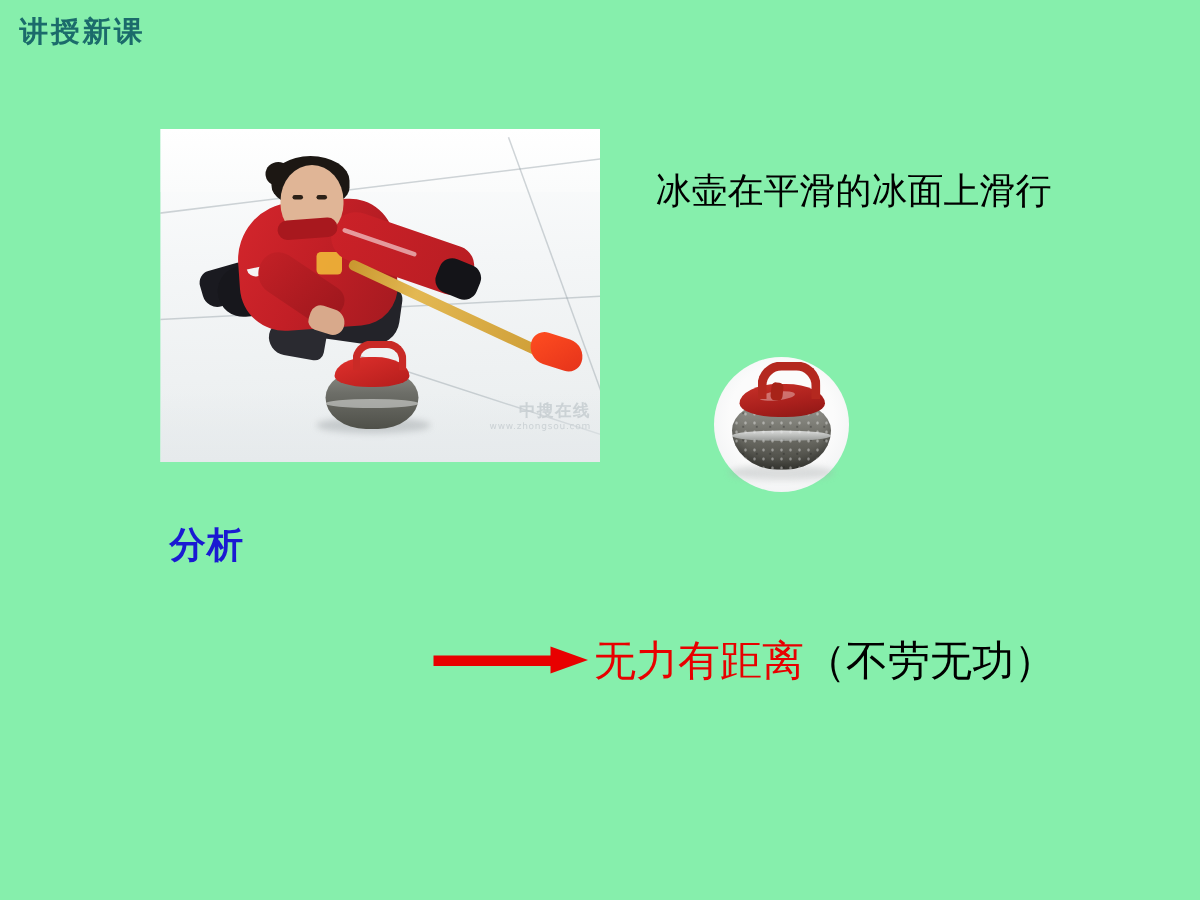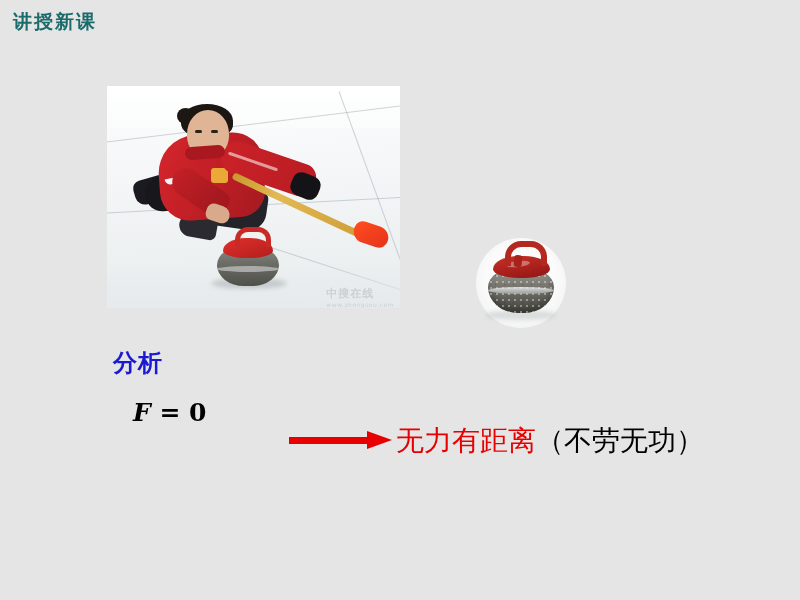--- a/index.html
+++ b/index.html
@@ -11,21 +11,21 @@
     width: 800px;
     height: 600px;
     position: relative;
     overflow: hidden;
     font-family: "DejaVu Sans", "Liberation Sans", sans-serif;
   }
 
   .slide {
     position: absolute;
     inset: 0;
-    background: #e5e5e5;
+    background: #86efac;
   }
 
   
   .section-title {
     position: absolute;
     left: 13px;
     top: 10px;
     font-size: 19px;
     font-weight: bold;
     color: #1b6b6b;
@@ -177,24 +177,24 @@
     position:absolute; left:128px; top:141px; width:26px; height:15px;
     border: 5px solid #c92a26; border-bottom:none;
     border-radius: 13px 13px 0 0; background:transparent;
   }
   .photo-stone-shadow {
     position:absolute; left:104px; top:192px; width:76px; height:11px;
     background: rgba(120,126,128,.3); border-radius:50%; filter: blur(2px);
   }
 
   .watermark {
-    position:absolute; right:6px; bottom:0;
+    position:absolute; right:6px; bottom:20px;
     font-size:11px; letter-spacing:1px; color: rgba(198,205,208,0.85);
     font-family:"DejaVu Sans","Liberation Sans",sans-serif; font-weight:bold;
-    line-height:1.25;
+    text-align:right; line-height:1.25;
   }
   .watermark .wm2 { font-size:6px; letter-spacing:.5px; font-weight:normal; display:block; }
 
   
   .caption {
     position: absolute;
     left: 437px;
     top: 111px;
     font-size: 24px;
     color: #000000;
@@ -343,38 +343,36 @@
     <div class="photo-stone-band"></div>
     <div class="photo-stone-cap"></div>
     <div class="photo-stone-handle"></div>
 
     <div class="watermark">
       <span>中搜在线</span>
       <span class="wm2">www.zhongsou.com</span>
     </div>
   </div>
 
+  <div class="caption">冰壶在平滑的冰面上滑行</div>
 
   <div class="stone-shot">
     <div class="stone-halo"></div>
     <div class="stone-shadow"></div>
     <div class="stone-body"></div>
     <div class="stone-speckle"></div>
     <div class="stone-band"></div>
     <div class="stone-top"></div>
     <div class="stone-gloss"></div>
     <div class="stone-handle-stem"></div>
     <div class="stone-handle-arc"></div>
   </div>
 
   <div class="analysis-label">分析</div>
 
-  <div class="formula f1">
-    <span class="var">F</span><span> = 0</span>
-  </div>
 
 
   <div class="arrow">
     <div class="arrow-shaft"></div>
     <div class="arrow-head"></div>
   </div>
 
   <div class="conclusion">
     <span class="hl">无力有距离</span><span>（不劳无功）</span>
   </div>

